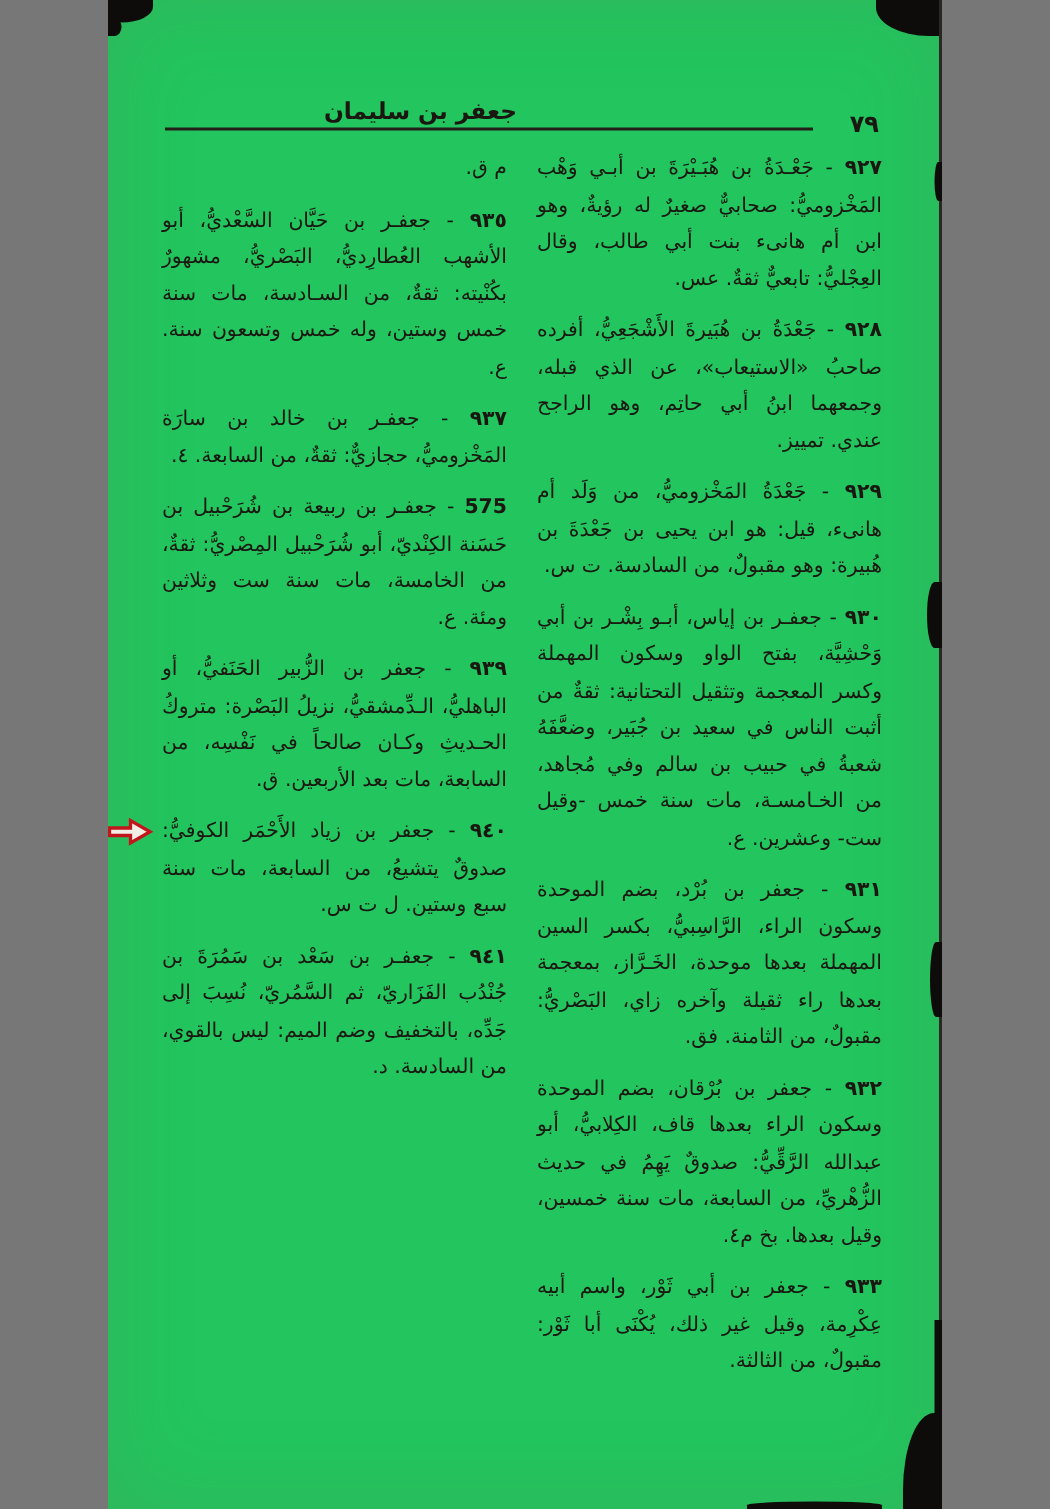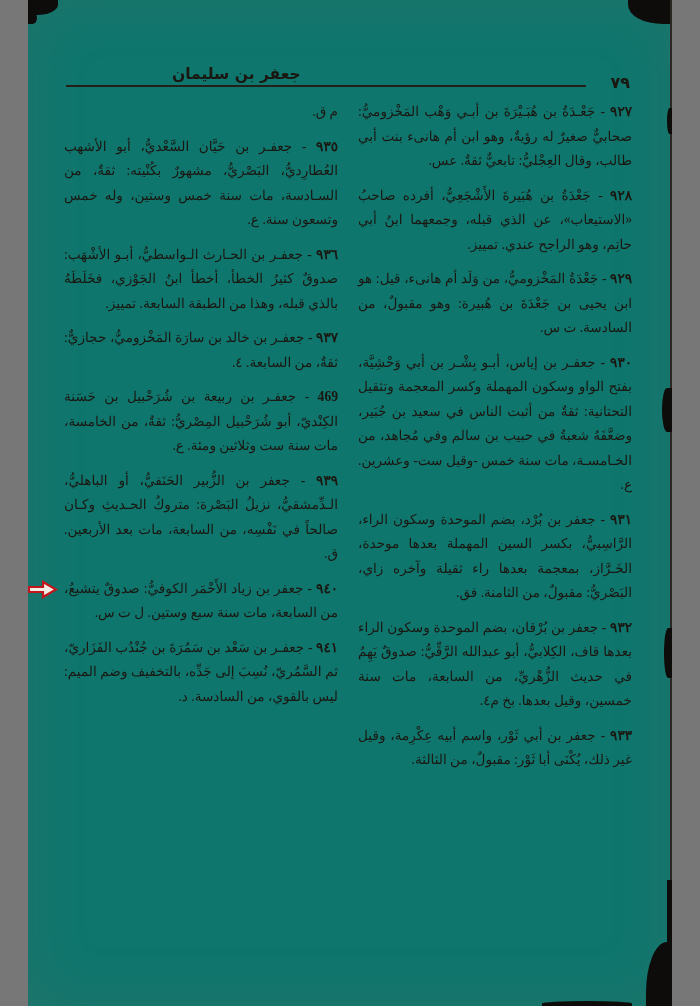--- a/index.html
+++ b/index.html
@@ -1,20 +1,20 @@
 <!DOCTYPE html>
 <html lang="ar"><head>
 <meta charset="utf-8">
 <style>
   html,body{margin:0;padding:0;background:#777;}
   .page{
     position:relative;
-    width:644px;height:1006px;
+    width:556px;height:1006px;
     margin:0 auto;
-    background:#0f766e;
+    background:#22c55e;
     overflow:hidden;
     font-family:"DejaVu Sans", sans-serif;
     color:#1a1711;
     box-shadow:inset 0 0 60px rgba(120,110,90,.18);
   }
   
   .header{position:absolute;top:58px;left:36px;right:40px;height:34px;direction:rtl;}
   .header-rule{position:absolute;bottom:5px;right:46px;left:2px;border-bottom:2px solid #23201a;}
   .page-num{position:absolute;right:2px;bottom:0;font-size:16px;font-weight:bold;letter-spacing:1px;}
   .header-title{position:absolute;left:108px;bottom:9px;font-size:15.5px;font-weight:bold;}
@@ -24,21 +24,20 @@
     display:flex;gap:20px;direction:rtl;
   }
   .col{width:50%;}
   .entry{
     margin:0 0 10px 0;
     font-size:13.6px;
     line-height:24.5px;
     text-align:justify;
     position:relative;
     direction:rtl;
-    font-family:Liberation Serif, serif;
   }
   .entry b.num{font-weight:bold;}
   
   .arrow-wrap{position:absolute;left:-37px;top:2px;width:31px;height:21px;}
   
   .art{position:absolute;background:#0d0c0a;}
   .art-tl{top:0;left:0;width:30px;height:15px;border-radius:0 0 70% 0;}
   .art-tl2{top:12px;left:0;width:9px;height:12px;border-radius:0 60% 60% 0;}
   .art-tr{top:0;right:0;width:44px;height:24px;border-radius:0 0 0 80%;}
   .art-redge{right:0;top:0;width:2px;height:1006px;background:#2b2823;}
@@ -94,25 +93,24 @@
       </div>
 
     <div class="col">
 
         <p class="entry"><b class="num"></b> <span>م ق.</span></p>
 
 
 
         <p class="entry"><b class="num">٩٣٥</b> <span>- جعفـر بن حَيَّان السَّعْديُّ، أبو الأشهب العُطارِديُّ، البَصْريُّ، مشهورٌ بكُنْيته: ثقةٌ، من السـادسة، مات سنة خمس وستين، وله خمس وتسعون سنة. ع.</span></p>
 
-        <p class="entry"><b class="num">٩٣٦</b> <span>- جعفـر بن الحـارث الـواسطيُّ، أبـو الأشْهَب: صدوقٌ كثيرُ الخطأ، أخطأ ابنُ الجَوْزي، فخَلَطَهُ بالذي قبله، وهذا من الطبقة السابعة. تمييز.</span></p>
 
         <p class="entry"><b class="num">٩٣٧</b> <span>- جعفـر بن خالد بن سارَة المَخْزوميُّ، حجازيٌّ: ثقةٌ، من السابعة. ٤.</span></p>
 
-        <p class="entry"><b class="num">469</b> <span>- جعفـر بن ربيعة بن شُرَحْبيل بن حَسَنة الكِنْديّ، أبو شُرَحْبيل المِصْريُّ: ثقةٌ، من الخامسة، مات سنة ست وثلاثين ومئة. ع.</span></p>
+        <p class="entry"><b class="num">575</b> <span>- جعفـر بن ربيعة بن شُرَحْبيل بن حَسَنة الكِنْديّ، أبو شُرَحْبيل المِصْريُّ: ثقةٌ، من الخامسة، مات سنة ست وثلاثين ومئة. ع.</span></p>
 
         <p class="entry"><b class="num">٩٣٩</b> <span>- جعفر بن الزُّبير الحَنَفيُّ، أو الباهليُّ، الـدِّمشقيُّ، نزيلُ البَصْرة: متروكُ الحـديثِ وكـان صالحاً في نَفْسِه، من السابعة، مات بعد الأربعين. ق.</span></p>
 
         <p class="entry"><b class="num">٩٤٠</b> <span>- جعفر بن زياد الأَحْمَر الكوفيُّ: صدوقٌ يتشيعُ، من السابعة، مات سنة سبع وستين. ل ت س.</span>
   <span class="arrow-wrap">
     <svg width="31" height="21" viewBox="0 0 31 21">
       <path d="M2 8 L16 8 L16 3 L29 10.5 L16 18 L16 13 L2 13 Z" fill="#f1eee6" stroke-width="2.2" stroke-linejoin="miter" stroke="#c3161c"></path>
     </svg>
   </span>
 </p>

